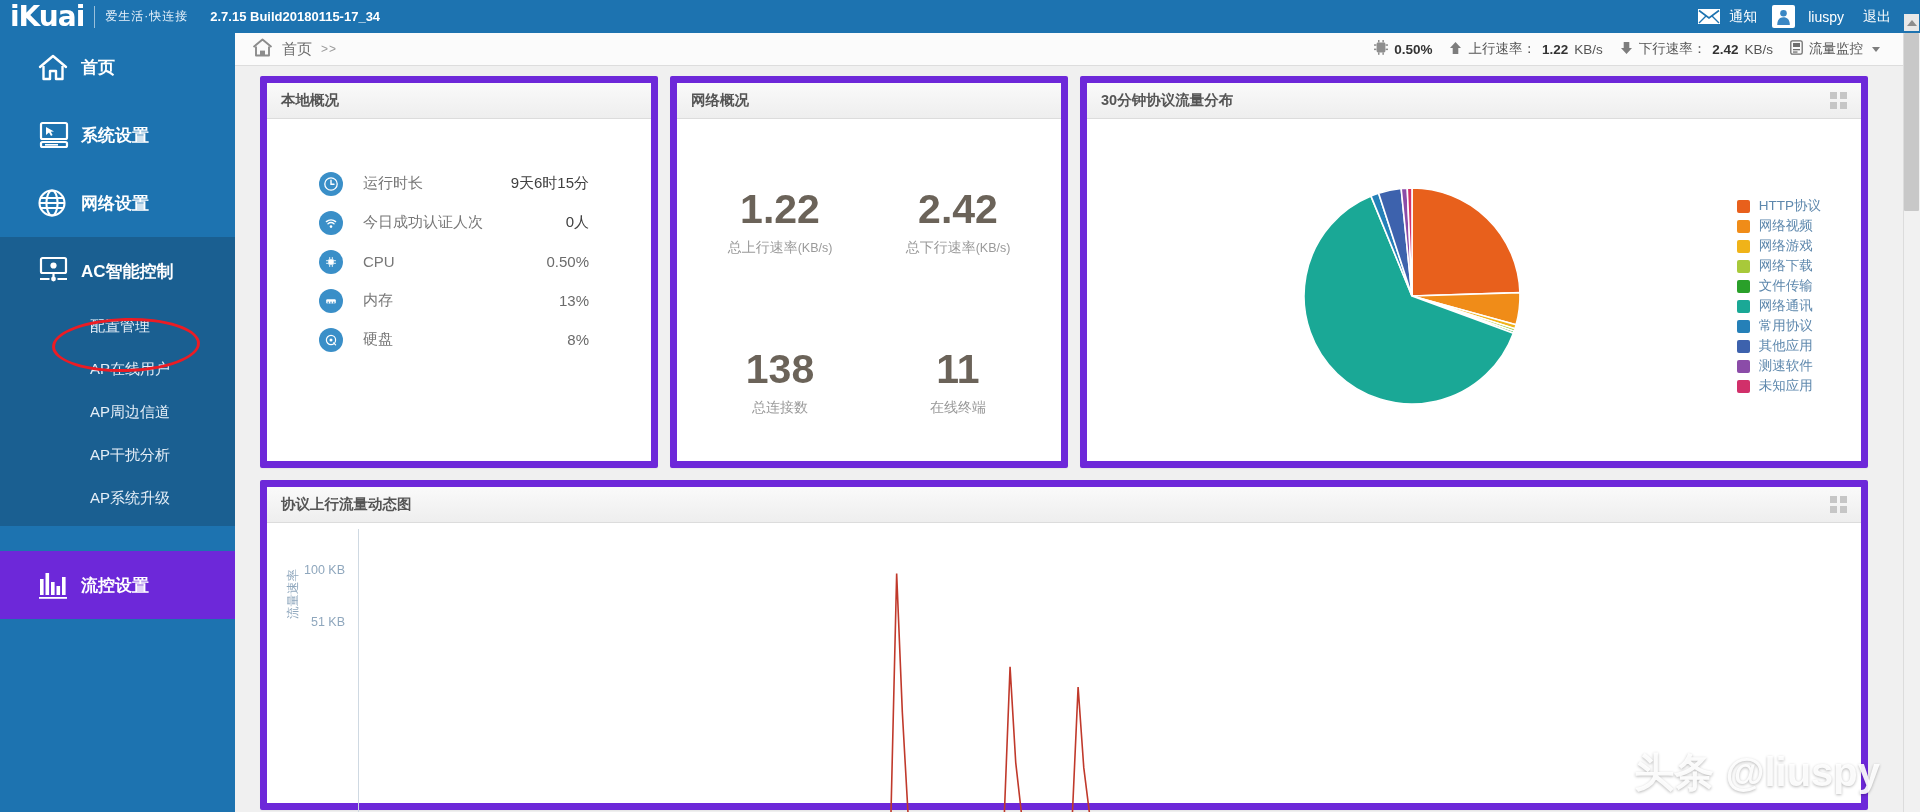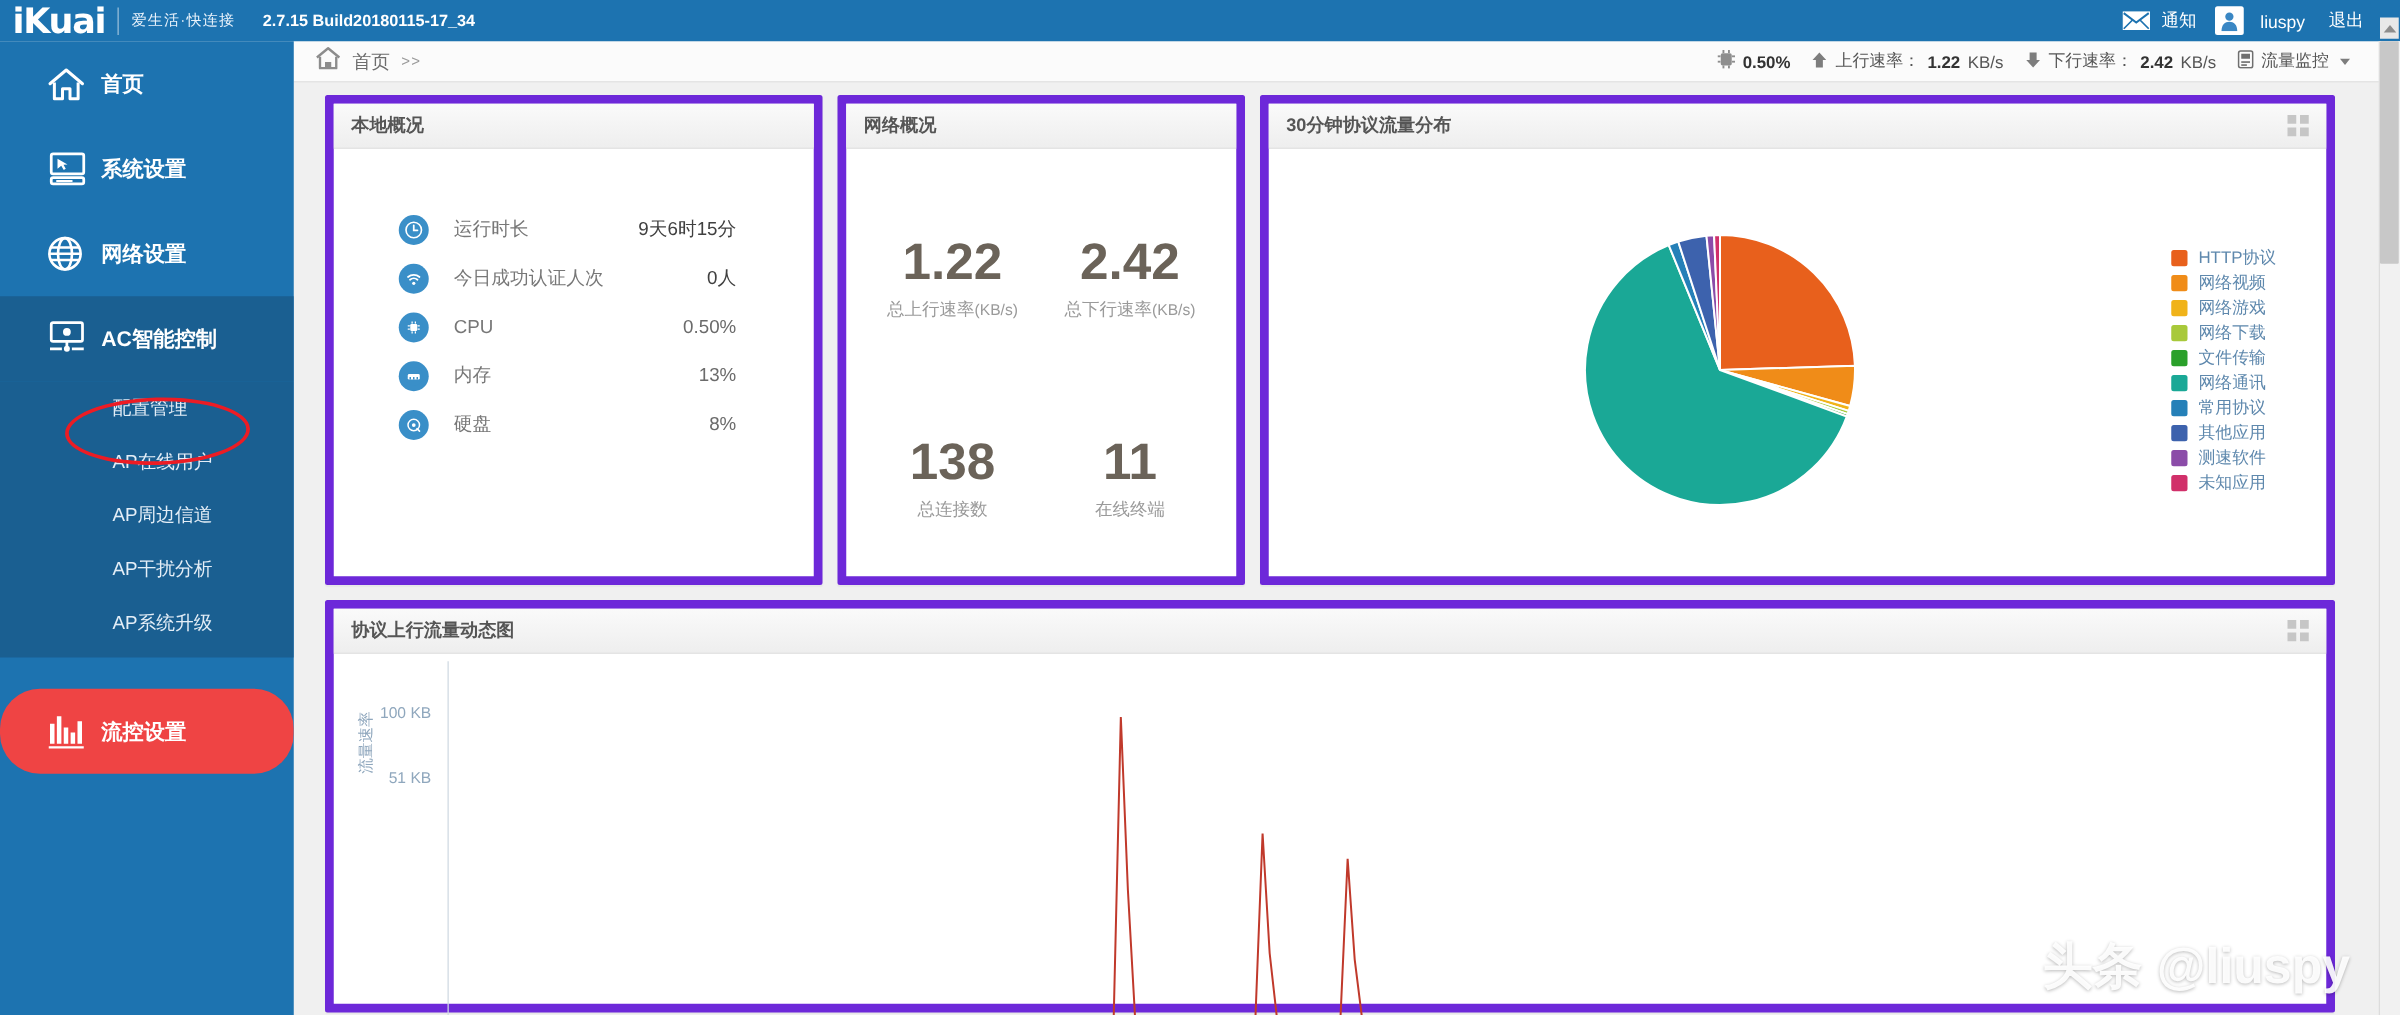--- a/index.html
+++ b/index.html
@@ -44,21 +44,21 @@
   .sidebar {
     position: absolute; left: 0; top: 33px; width: 235px; height: 779px;
     background: #1d73b0; z-index: 30; overflow: hidden;
   }
   .nav-item {
     height: 68px; display: flex; align-items: center; padding-left: 37px;
     color: #ffffff; font-size: 17px; font-weight: 700; cursor: pointer; position: relative;
   }
   .nav-item .nic { width: 44px; display: flex; align-items: center; }
   .nav-item.active-dark { background: #1a5f91; }
-  .nav-item.active-light { background: #ef4444; border-radius: 32px; }
+  .nav-item.active-light { background: #6d28d9; }
   .sub-group { background: #1a5f91; padding-bottom: 6px; }
   .sub-item {
     height: 43px; display: flex; align-items: center; padding-left: 90px;
     color: #e4eef7; font-size: 15px; cursor: pointer; font-weight: 400;
   }
 
   
   .red-ellipse {
     position: absolute; left: 52px; top: 318px; width: 148px; height: 54px;
     border: 3px solid #ec1c24; border-radius: 50%; z-index: 35; pointer-events: none;
@@ -103,21 +103,21 @@
   }
   .panel-title { font-size: 14.5px; font-weight: 700; color: #555555; }
   .grid-btn {
     margin-left: auto; display: grid; grid-template-columns: 7px 7px; grid-gap: 3px;
     cursor: pointer;
   }
   .grid-btn i { width: 7px; height: 7px; background: #c6c6c6; display: block; }
   .panel-body { padding: 0; }
 
   .p1 { width: 398px; height: 392px; }
-  .p2 { width: 326px; height: 392px; }
+  .p2 { width: 398px; height: 392px; }
   .p3 { flex: 1; height: 392px; }
 
   
   .lo-list { padding: 45px 62px 0 52px; }
   .lo-row { display: flex; align-items: center; height: 39px; }
   .lo-ic {
     width: 24px; height: 24px; border-radius: 50%; background: #3a8fc8;
     display: flex; align-items: center; justify-content: center; flex: 0 0 24px;
   }
   .lo-label { margin-left: 20px; font-size: 15px; color: #777777; }

